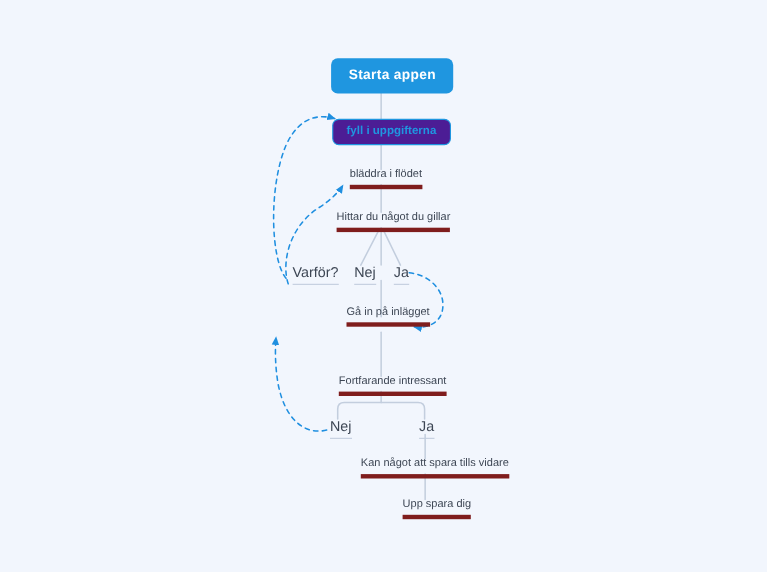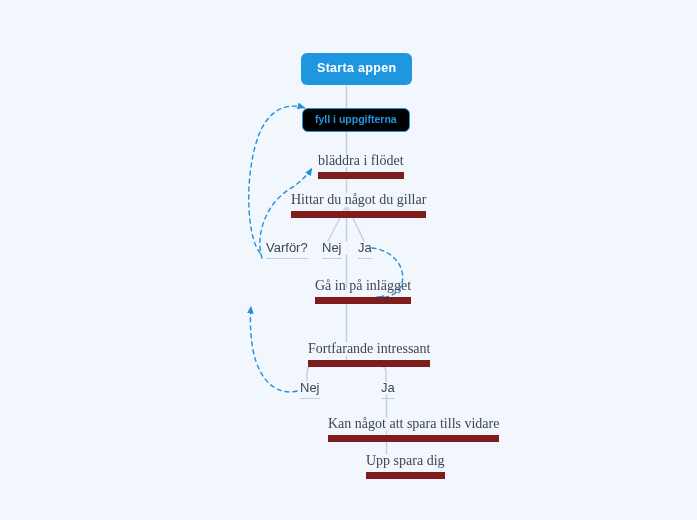--- a/index.html
+++ b/index.html
@@ -34,37 +34,36 @@
     color: #ffffff;
     font-size: 12.5px;
     font-weight: bold;
     letter-spacing: 0.3px;
     border-radius: 6px;
     padding: 9px 16px 10px 16px;
     line-height: 1;
   }
   
   .node-outline {
-    background: #000000;
+    background: #4c1d95;
     color: #1f96e0;
     font-size: 10.5px;
     font-weight: bold;
     border: 1.3px solid #1f96e0;
     border-radius: 6px;
     padding: 5px 12px 6px 12px;
     line-height: 1;
   }
   
   .node-text {
     color: #3d4654;
-    font-size: 14px;
+    font-size: 10px;
     line-height: 1;
     padding: 0 0 4px 0;
-    border-bottom: 7px solid #7f1d1d;
-    font-family: Liberation Serif, serif;
+    border-bottom: 4px solid #7f1d1d;
   }
   .node-label {
     color: #3d4654;
     font-size: 13px;
     line-height: 1;
     padding: 0 0 4px 0;
     border-bottom: 1px solid #c3cede;
   }
   .svg-layer {
     position: absolute;
@@ -112,21 +111,21 @@
       <path d="M297,391 C276,396 259,380 253,350 C250,333 250,318 251,306" marker-end="url(#dashArrow)"></path>
     </g>
   </svg>
 
   <div class="node node-root" style="left:301px; top:53px;">Starta appen</div>
 
   <div class="node node-outline" style="left:302px; top:108px;">fyll i uppgifterna</div>
 
   <div class="node node-text" style="left:318px; top:154px;">bläddra i flödet</div>
 
-  <div class="node node-text" style="left:291px; top:193px;text-align:right;">Hittar du något du gillar</div>
+  <div class="node node-text" style="left:306px; top:193px;text-align:right;">Hittar du något du gillar</div>
 
   <div class="node node-label" style="left:266px; top:241px;">Varför?</div>
 
   <div class="node node-label" style="left:322px; top:241px;">Nej</div>
 
   <div class="node node-label" style="left:358px; top:241px;">Ja</div>
 
   <div class="node node-text" style="left:315px; top:279px;">Gå in på inlägget</div>
 
   <div class="node node-text" style="left:308px; top:342px;">Fortfarande intressant</div>

